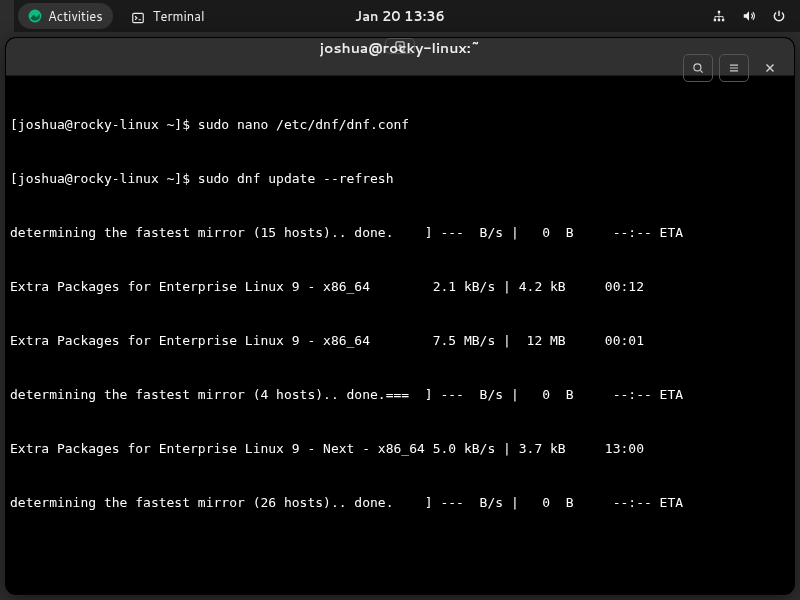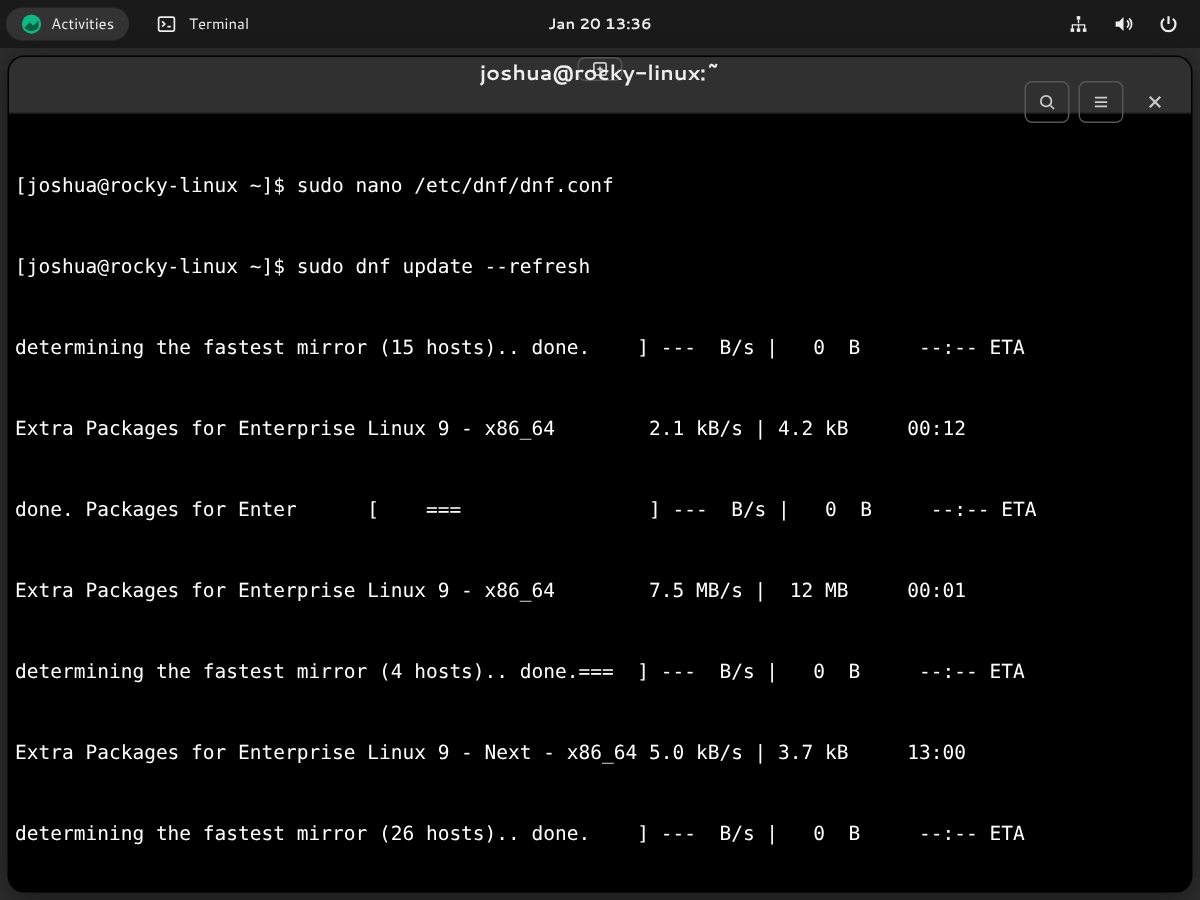--- a/index.html
+++ b/index.html
@@ -10,22 +10,23 @@
       font-family: "Cantarell", sans-serif;
       overflow: hidden;
       color: #eee;
     }
     .top-bar {
       height: 32px;
       background: #1a1a1a;
       display: flex;
       align-items: center;
       padding: 0 4px;
-      font-size: 10px;
+      font-size: 13px;
       font-weight: 500;
+      margin-left: 14px;
     }
     .activities {
       display: flex;
       align-items: center;
       gap: 6px;
       padding: 4px 10px;
       background: #333;
       border-radius: 14px;
       margin-right: 18px;
     }
@@ -173,21 +174,20 @@
           </svg>
       </div>
     </div>
   </div>
 
   <div class="terminal">
     <div class="line"><span>[joshua@rocky-linux ~]$ </span><span>sudo nano /etc/dnf/dnf.conf</span></div>
     <div class="line"><span>[joshua@rocky-linux ~]$ </span><span>sudo dnf update --refresh</span></div>
     <div class="line">determining the fastest mirror (15 hosts).. done.    ] ---  B/s |   0  B     --:-- ETA</div>
     <div class="line">Extra Packages for Enterprise Linux 9 - x86_64        2.1 kB/s | 4.2 kB     00:12    </div>
-    <div class="line">done. Packages for Enter      [    ===                ] ---  B/s |   0  B     --:-- ETA</div>
     <div class="line">Extra Packages for Enterprise Linux 9 - x86_64        7.5 MB/s |  12 MB     00:01    </div>
     <div class="line">determining the fastest mirror (4 hosts).. done.===  ] ---  B/s |   0  B     --:-- ETA</div>
     <div class="line">Extra Packages for Enterprise Linux 9 - Next - x86_64 5.0 kB/s | 3.7 kB     13:00    </div>
     <div class="line">determining the fastest mirror (26 hosts).. done.    ] ---  B/s |   0  B     --:-- ETA</div>
     
     
     
     
     
     

